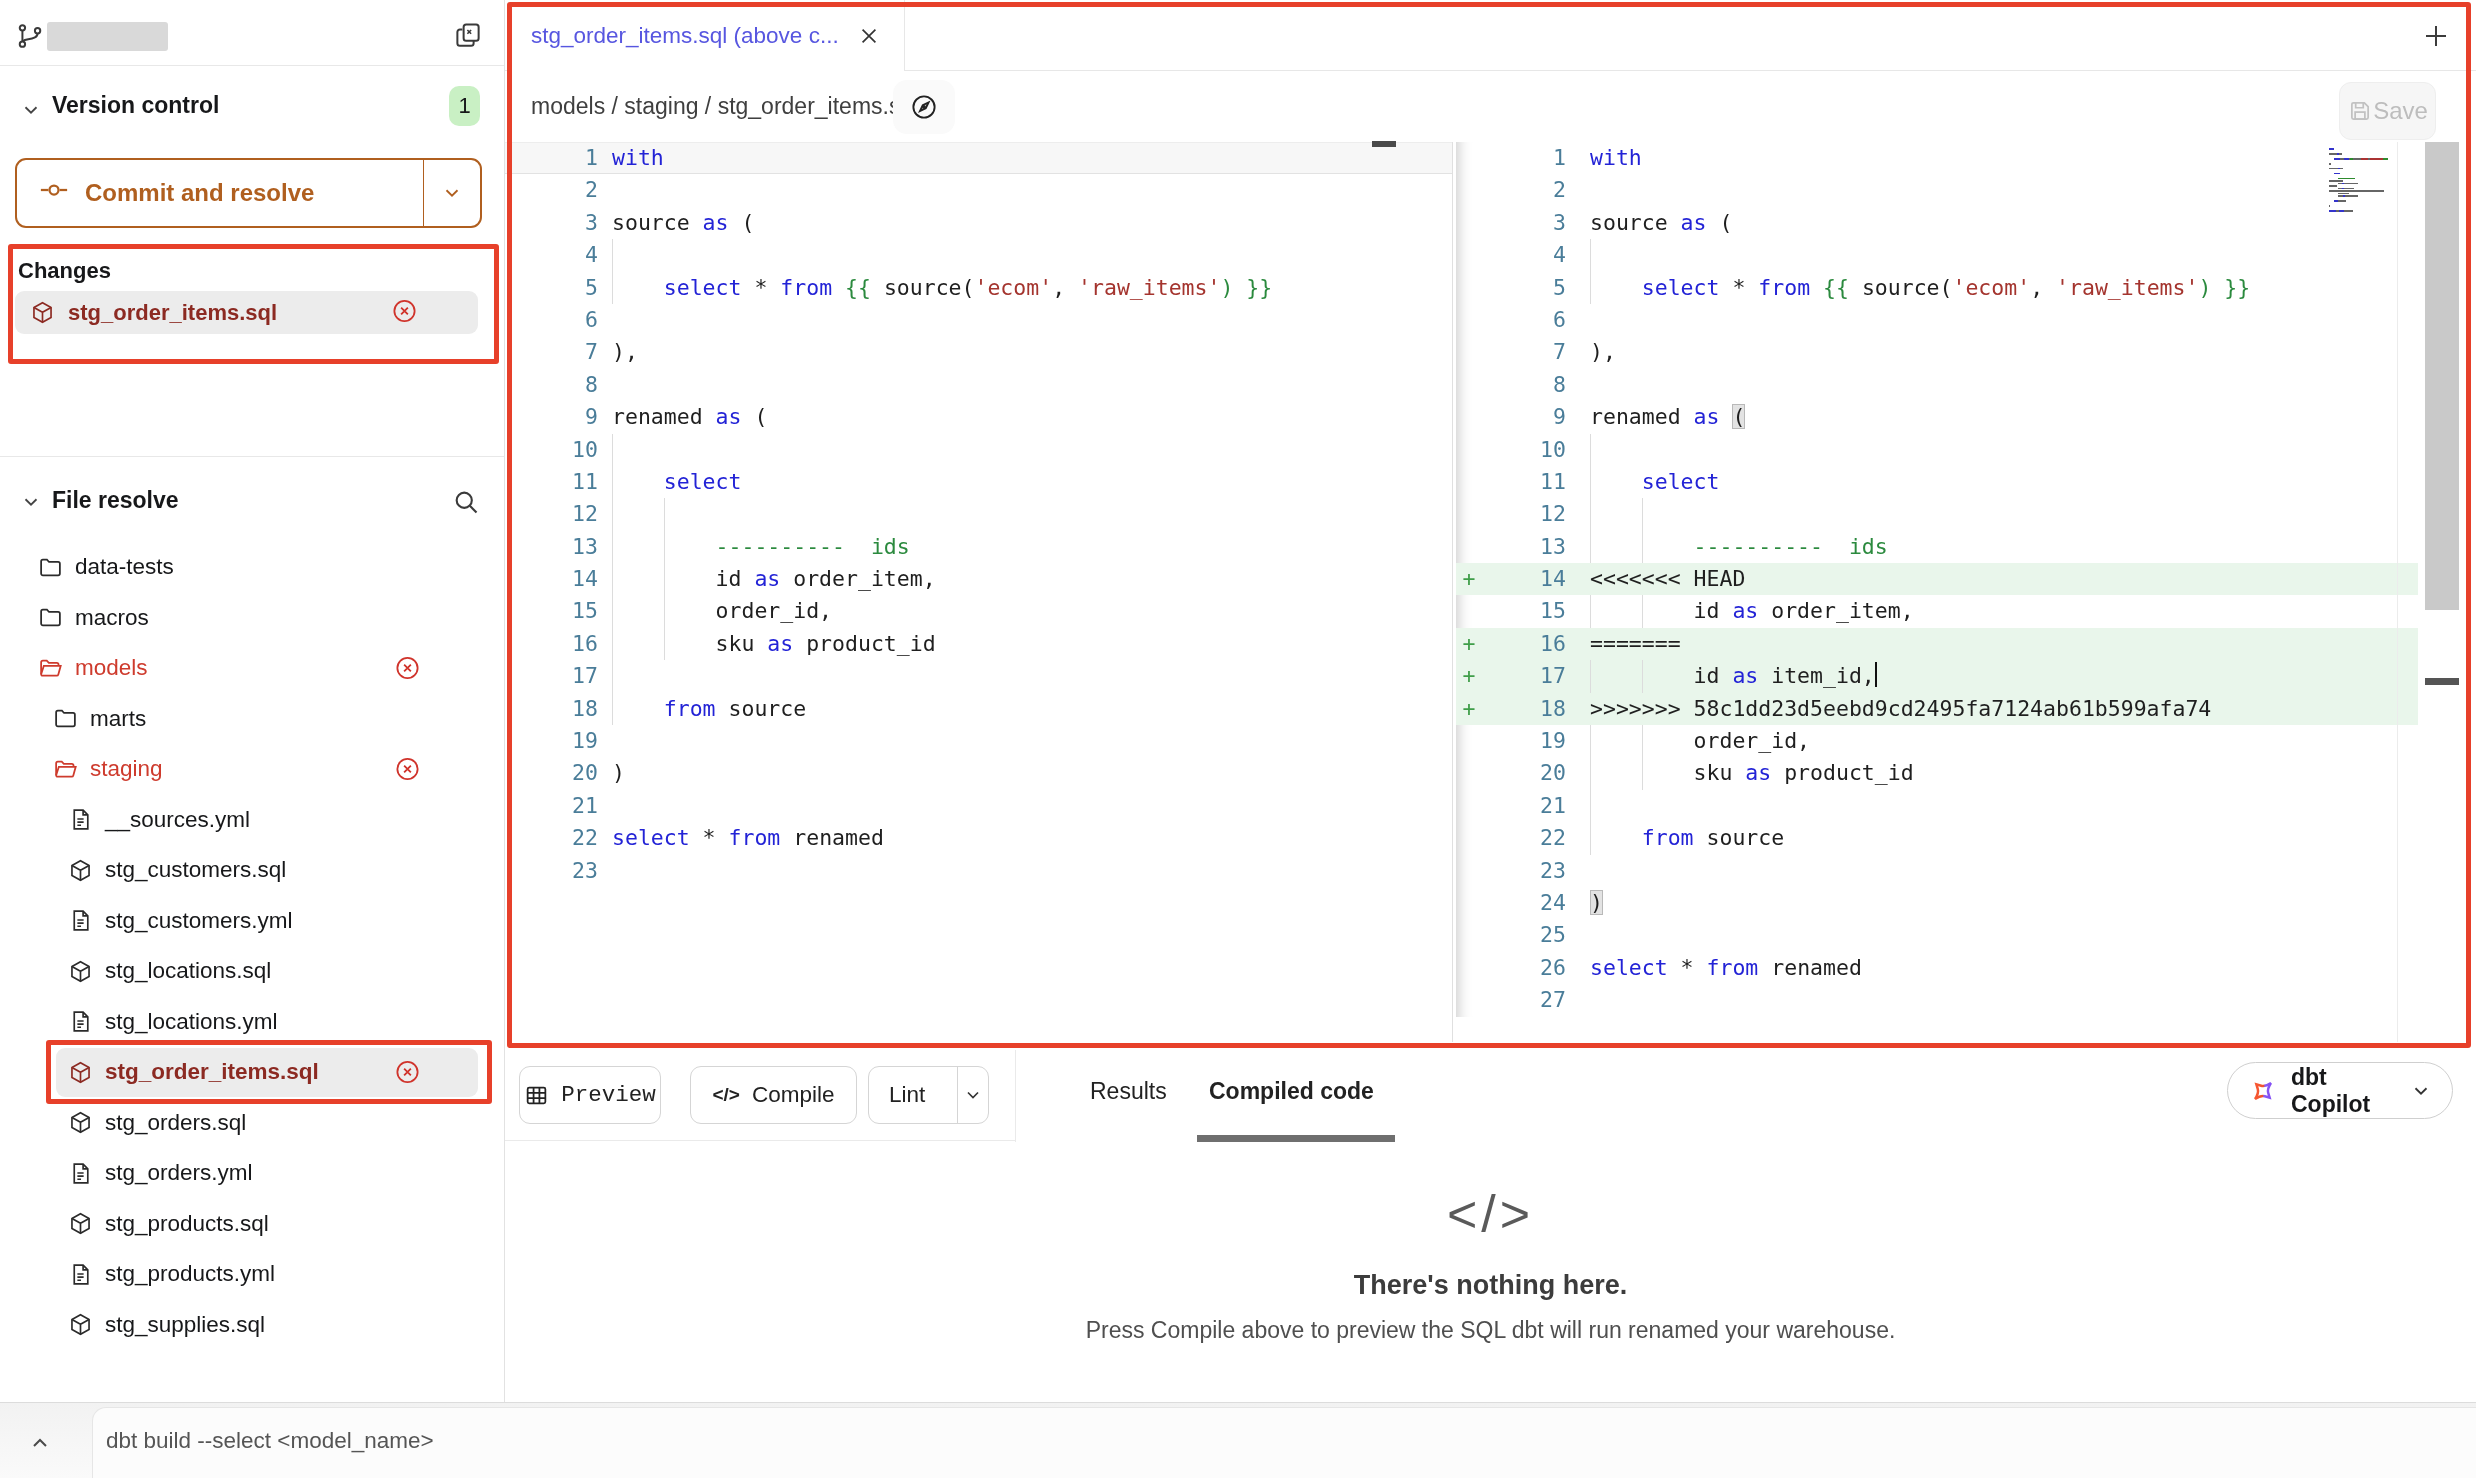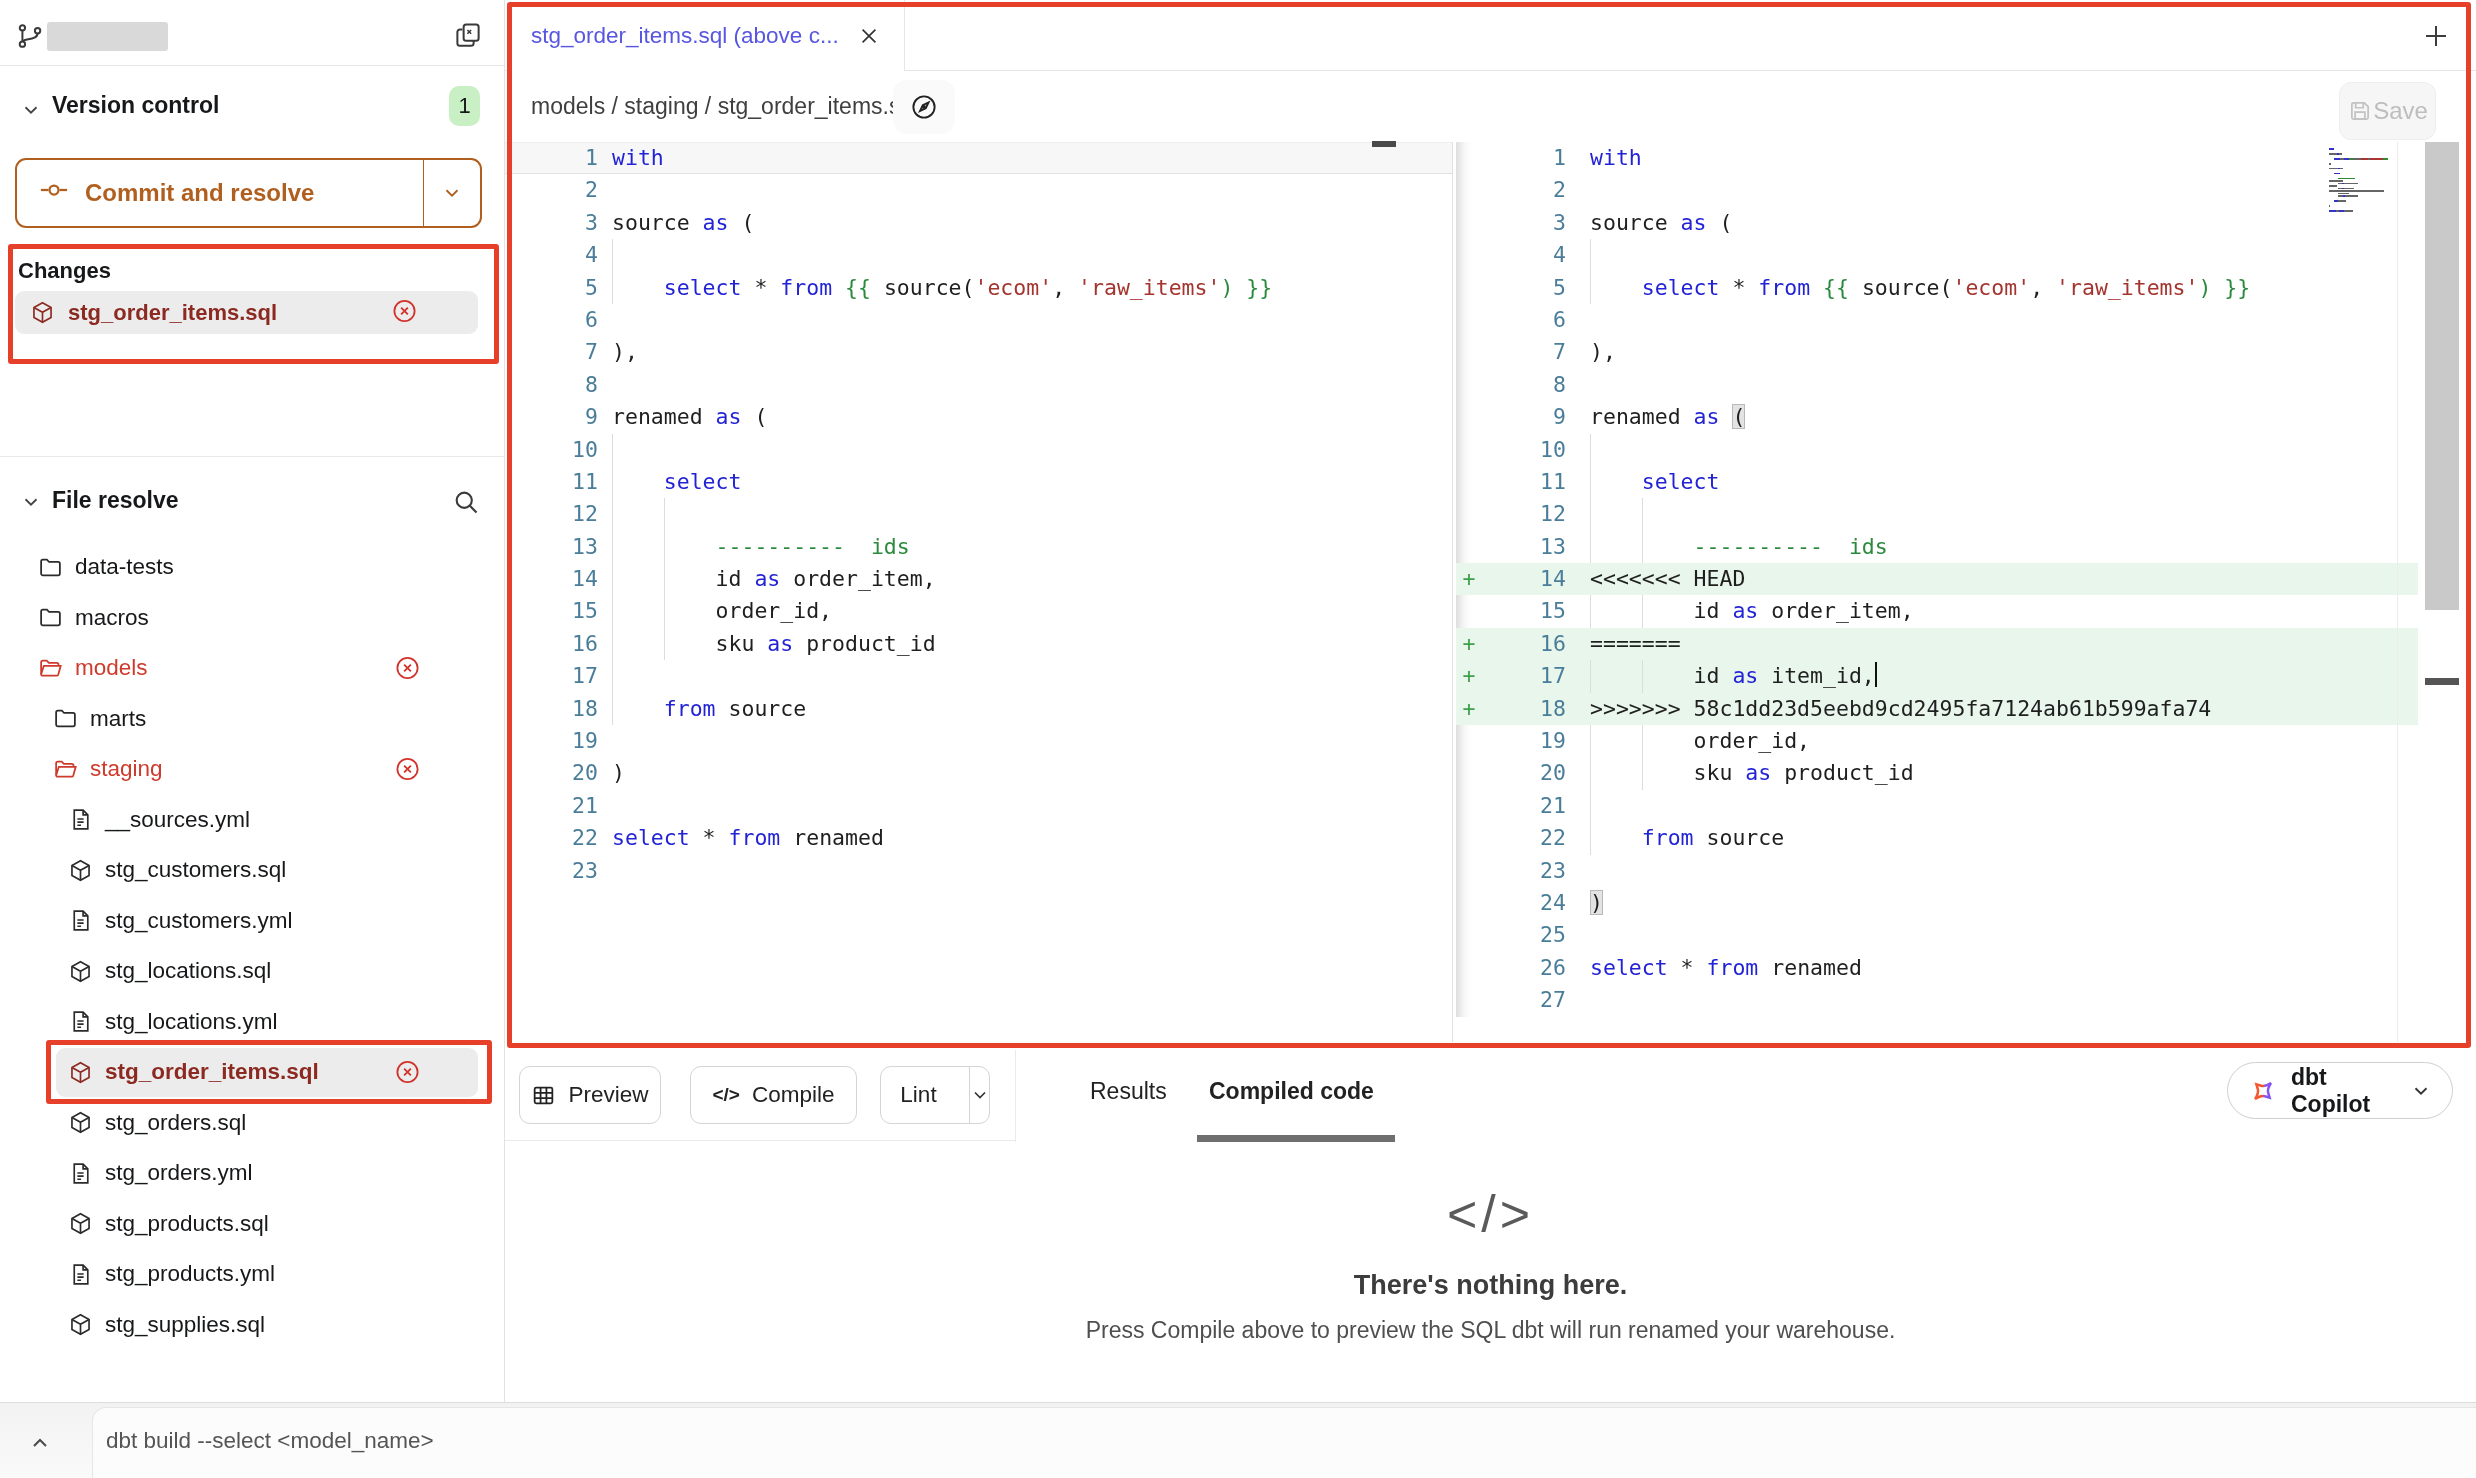--- a/index.html
+++ b/index.html
@@ -494,34 +494,34 @@
           <div class="mm-line"><span class="mm-seg" style="width: 1.15px; background: rgb(102, 102, 102);"></span></div>
           <div class="mm-line"></div>
           <div class="mm-line"><span class="mm-seg" style="width: 6.9px; background: rgb(51, 51, 204);"></span><span class="mm-seg" style="width: 3.45px; background: rgb(102, 102, 102);"></span><span class="mm-seg" style="width: 4.6px; background: rgb(51, 51, 204);"></span><span class="mm-seg" style="width: 9.2px; background: rgb(102, 102, 102);"></span></div>
           <div class="mm-line"></div>
         </div>
     </div>
 
     <div class="toolbar">
       <div class="tb-left"></div>
       <div class="tb-vdiv"></div>
-      <div class="tb-btn" style="left:14px; width:142px;">
+      <div class="tb-btn" style="left:14px; width:142px;font-family:Liberation Mono, monospace;">
         <span style="display:inline-flex;">
           <svg width="25" height="25" viewBox="0 0 24 24" fill="none" stroke="#222" stroke-width="1.7">
             <rect x="3.5" y="4.5" width="17" height="15" rx="1.5"></rect>
               <path d="M3.5 9.5h17M3.5 14.5h17M9.2 4.5v15M14.8 4.5v15"></path>
           </svg>
         </span>
         <span>Preview</span>
       </div>
       <div class="tb-btn" style="left:185px; width:167px;">
         <span style="font-size:19px; font-weight:600;">&lt;/&gt;</span>
         <span>Compile</span>
       </div>
-      <div class="tb-btn lint-split" style="left:363px; width:110px;margin-left:12px;">
+      <div class="tb-btn lint-split" style="left:363px; width:121px;">
         <span class="lint-main">Lint</span>
         <span class="lint-chev">
           <svg width="20" height="20" viewBox="0 0 24 24" fill="none" stroke="#333" stroke-width="2">
               <polyline points="6 9 12 15 18 9"></polyline>
             </svg>
         </span>
       </div>
       <span class="tb-tab" style="left:585px;">Results</span>
       <span class="tb-tab" style="left:704px; font-weight:600;">Compiled code</span>
       <div class="tb-underline"></div>

